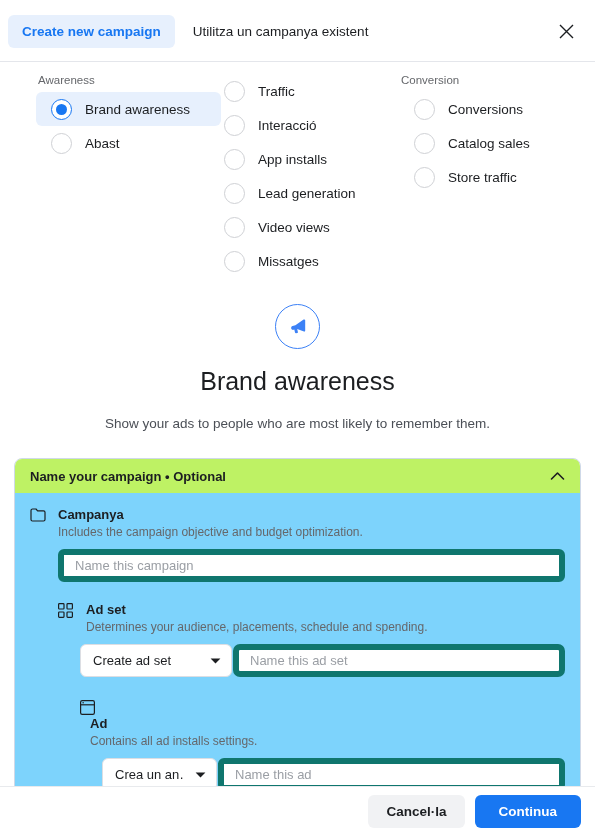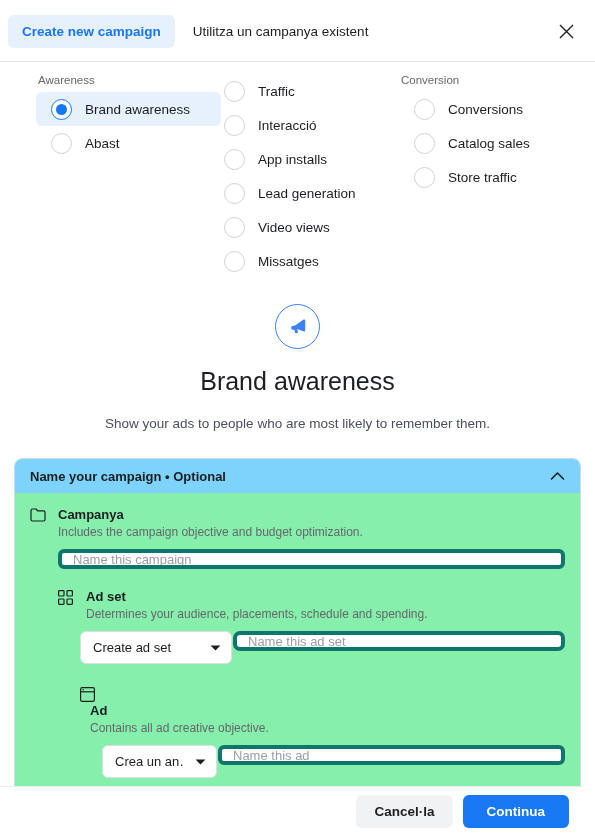--- a/index.html
+++ b/index.html
@@ -150,41 +150,41 @@
 
   
   .card {
     margin: 27px 14px 0 14px;
     border: 1px solid #cfd9e8;
     border-radius: 8px;
     background: #fff;
     overflow: hidden;
   }
   .card-header {
-    background: #7dd3fc;
+    background: #bef264;
     height: 34px;
     display: flex;
     align-items: center;
     padding: 0 15px;
     box-sizing: border-box;
   }
   .card-header-title {
     font-size: 13px;
     font-weight: bold;
     color: #1c1e21;
   }
   .chev-up {
     margin-left: auto;
     color: #1c1e21;
     display: flex;
     align-items: center;
   }
   .card-body {
     padding: 14px 15px 18px 15px;
-    background: #86efac;
+    background: #7dd3fc;
   }
 
   .row-head {
     display: flex;
     align-items: flex-start;
   }
   .row-icon {
     width: 18px;
     flex: 0 0 18px;
     display: flex;
@@ -199,22 +199,22 @@
     font-weight: bold;
     color: #1c1e21;
   }
   .row-desc {
     font-size: 12px;
     color: #65676b;
     margin-top: 3px;
   }
 
   .field {
-    height: 20px;
-    border: 4px solid #0f766e;
+    height: 33px;
+    border: 6px solid #0f766e;
     border-radius: 6px;
     display: flex;
     align-items: center;
     padding: 0 11px;
     box-sizing: border-box;
     background: #fff;
     font-size: 13px;
     color: #9a9ea4;
     white-space: nowrap;
     overflow: hidden;
@@ -239,21 +239,21 @@
     align-items: center;
   }
 
   .indent-1 { margin-left: 28px; }
   .indent-2 { margin-left: 50px; }
   .pair { display: flex; gap: 1px; }
 
   
   .footer {
     position: absolute;
-    left: 0; right: 12px; bottom: 0;
+    left: 0; right: 0; bottom: 0;
     height: 50px;
     display: flex;
     align-items: center;
     justify-content: flex-end;
     padding-right: 14px;
     box-sizing: border-box;
     background: #fff;
     border-top: 1px solid #e8eaed;
   }
   .btn {
@@ -419,21 +419,21 @@
     <div class="row-head indent-2" style="margin-top:20px;flex-direction:column;">
       <span class="row-icon">
         <svg width="15" height="15" viewBox="0 0 15 15">
           <rect x="0.6" y="0.6" width="13.8" height="13.8" rx="1.6" stroke="#1c1e21" stroke-width="1.2" fill="none"></rect>
           <path d="M0.6 4.8 L14.4 4.8" stroke="#1c1e21" stroke-width="1.2" fill="none"></path>
           <circle cx="3.1" cy="2.7" r="0.75" fill="#1c1e21"></circle>
         </svg>
       </span>
       <span class="row-texts">
         <div class="row-title">Ad</div>
-        <div class="row-desc">Contains all ad creative objective.</div>
+        <div class="row-desc">Contains all ad installs settings.</div>
       </span>
     </div>
     <div class="pair" style="margin-top:10px; margin-left:72px;">
       <div class="sel" style="width:115px;">
         <span class="sel-label">Crea un an…</span>
         <span class="caret">
           <svg width="11" height="8" viewBox="0 0 11 8">
             <path d="M0.6 1.4 L5.5 6.6 L10.4 1.4 Z" fill="#1c1e21"></path>
           </svg>
         </span>

